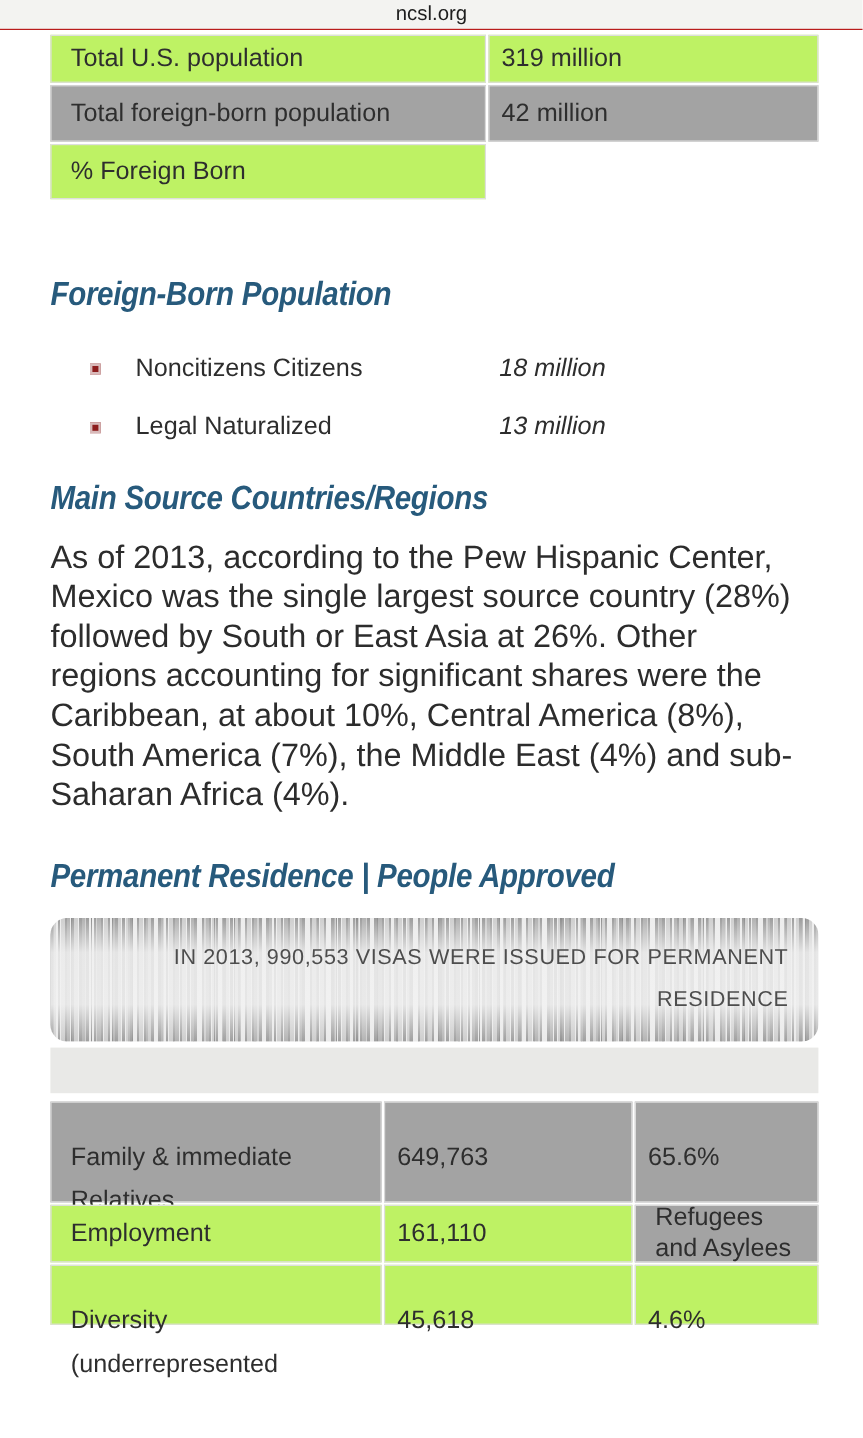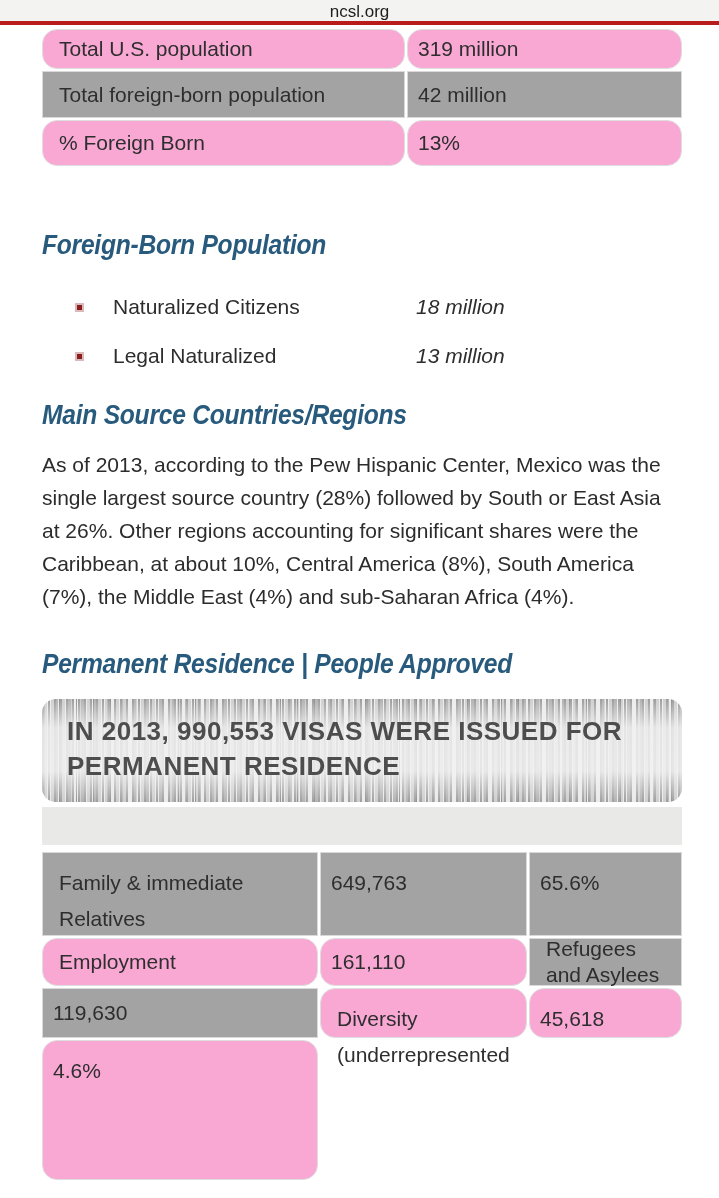--- a/index.html
+++ b/index.html
@@ -10,40 +10,40 @@
     height: 1198px;
     overflow: hidden;
     background: #ffffff;
     font-family: "Liberation Sans", sans-serif;
     color: #2d2d2d;
   }
   
   .urlbar {
     height: 25px;
     background: #f3f3f1;
-    border-bottom: 4px solid #b91c1c;
+    border-bottom: 1px solid #b91c1c;
     text-align: center;
     font-size: 17px;
     line-height: 24px;
     color: #1e1e1e;
   }
   .content { padding: 3px 37px 0 42px; }
 
   
   .tbl { display: grid; gap: 2px; background: #ffffff; }
   .tbl .cell {
     border: 1px solid #d9d9d9;
     background: #a3a3a3;
     display: flex;
     align-items: center;
     padding: 0 16px;
     font-size: 21px;
     color: #2e2e2e;
   }
-  .tbl .cell.gray { background: #f9a8d4; border-color: #dedede; border-radius: 15px; }
+  .tbl .cell.gray { background: #bef264; border-color: #dedede; }
   .tbl .cell.val { padding-left: 10px; }
 
   .pop-table { grid-template-columns: 363px 1fr; grid-template-rows: 40px 47px 46px; margin-top: 1px; }
 
   
   h2 { margin: 0; line-height: 30px; height: 30px; font-style: italic; }
   h2 .h-inner {
     display: inline-block;
     font-size: 28px;
     font-weight: bold;
@@ -68,21 +68,21 @@
     margin-right: 29px;
     flex: 0 0 auto;
   }
   .fb-label { width: 303px; font-size: 21px; }
   .fb-value { font-size: 21px; font-style: italic; }
 
   
   .para {
     margin-top: 18px;
     width: 628px;
-    font-size: 21px;
+    font-size: 27px;
     line-height: 33px;
     color: #2c2c2c;
   }
 
   
   .banner {
     margin-top: 20px;
     width: 640px;
     height: 103px;
     border-radius: 14px;
@@ -92,71 +92,70 @@
       linear-gradient(180deg, rgba(235,235,235,0.15) 0%, rgba(240,240,240,0.88) 28%, rgba(242,242,242,0.88) 70%, rgba(222,222,222,0.2) 100%),
       repeating-linear-gradient(90deg, #8f8f8f 0 2px, rgba(255,255,255,0) 2px 6px),
       repeating-linear-gradient(90deg, #a8a8a8 0 3px, rgba(255,255,255,0) 3px 13px),
       repeating-linear-gradient(90deg, #7d7d7d 0 1px, rgba(255,255,255,0) 1px 17px),
       repeating-linear-gradient(90deg, #c9c9c9 0 5px, #ededed 5px 9px);
   }
   .banner-text {
     padding-top: 15px;
     max-width: 590px;
     margin: 0 auto;
-    text-align: left;
-    font-size: 26px;
-    font-weight: bold;
+    text-align: right;
+    font-size: 18px;
+    font-weight: normal;
     line-height: 35px;
     letter-spacing: 0.5px;
     color: #4d4d4d;
   }
   .banner-strip {
     margin-top: 5px;
     width: 640px;
     height: 38px;
     background: #e9e9e7;
   }
 
   
   .apr-table {
     margin-top: 7px;
     grid-template-columns: 276px 207px 1fr;
     grid-template-rows: 84px 48px 50px 140px;
   }
   .apr-table .cell { line-height: 26px; }
-  .apr-table .top { align-items: flex-start; padding-top: 12px; line-height: 36px; }
+  .apr-table .top { align-items: flex-start; padding-top: 28px; line-height: 36px; }
 </style>
 </head>
 <body>
 
 <div class="screen">
 
   <div class="urlbar">
     <span>ncsl.org</span>
   </div>
 
   <div class="content">
 
     <div class="tbl pop-table">
       <div class="cell gray">Total U.S. population</div>
       <div class="cell gray val">319 million</div>
       <div class="cell">Total foreign-born population</div>
       <div class="cell val">42 million</div>
       <div class="cell gray">% Foreign Born</div>
-      <div class="cell gray val">13%</div>
     </div>
 
     <h2 class="h-foreign">
       <span class="h-inner">Foreign-Born Population</span>
     </h2>
 
     <ul class="fb-list">
       <li class="fb-item">
         <span class="fb-bullet"></span>
-        <span class="fb-label">Naturalized Citizens</span>
+        <span class="fb-label">Noncitizens Citizens</span>
         <span class="fb-value">18 million</span>
       </li>
       <li class="fb-item">
         <span class="fb-bullet"></span>
         <span class="fb-label">Legal Naturalized</span>
         <span class="fb-value">13 million</span>
       </li>
     </ul>
 
     <h2 class="h-sources">
@@ -175,21 +174,20 @@
 
     <div class="tbl apr-table">
       <div class="cell top">Family &amp; immediate Relatives</div>
       <div class="cell top val">649,763</div>
       <div class="cell top val">65.6%</div>
 
       <div class="cell gray">Employment</div>
       <div class="cell gray val">161,110</div>
 
       <div class="cell">Refugees and Asylees</div>
-      <div class="cell val">119,630</div>
 
       <div class="cell gray top">Diversity (underrepresented</div>
       <div class="cell gray top val">45,618</div>
       <div class="cell gray top val">4.6%</div>
     </div>
 
   </div>
 </div>
 
 </body></html>

